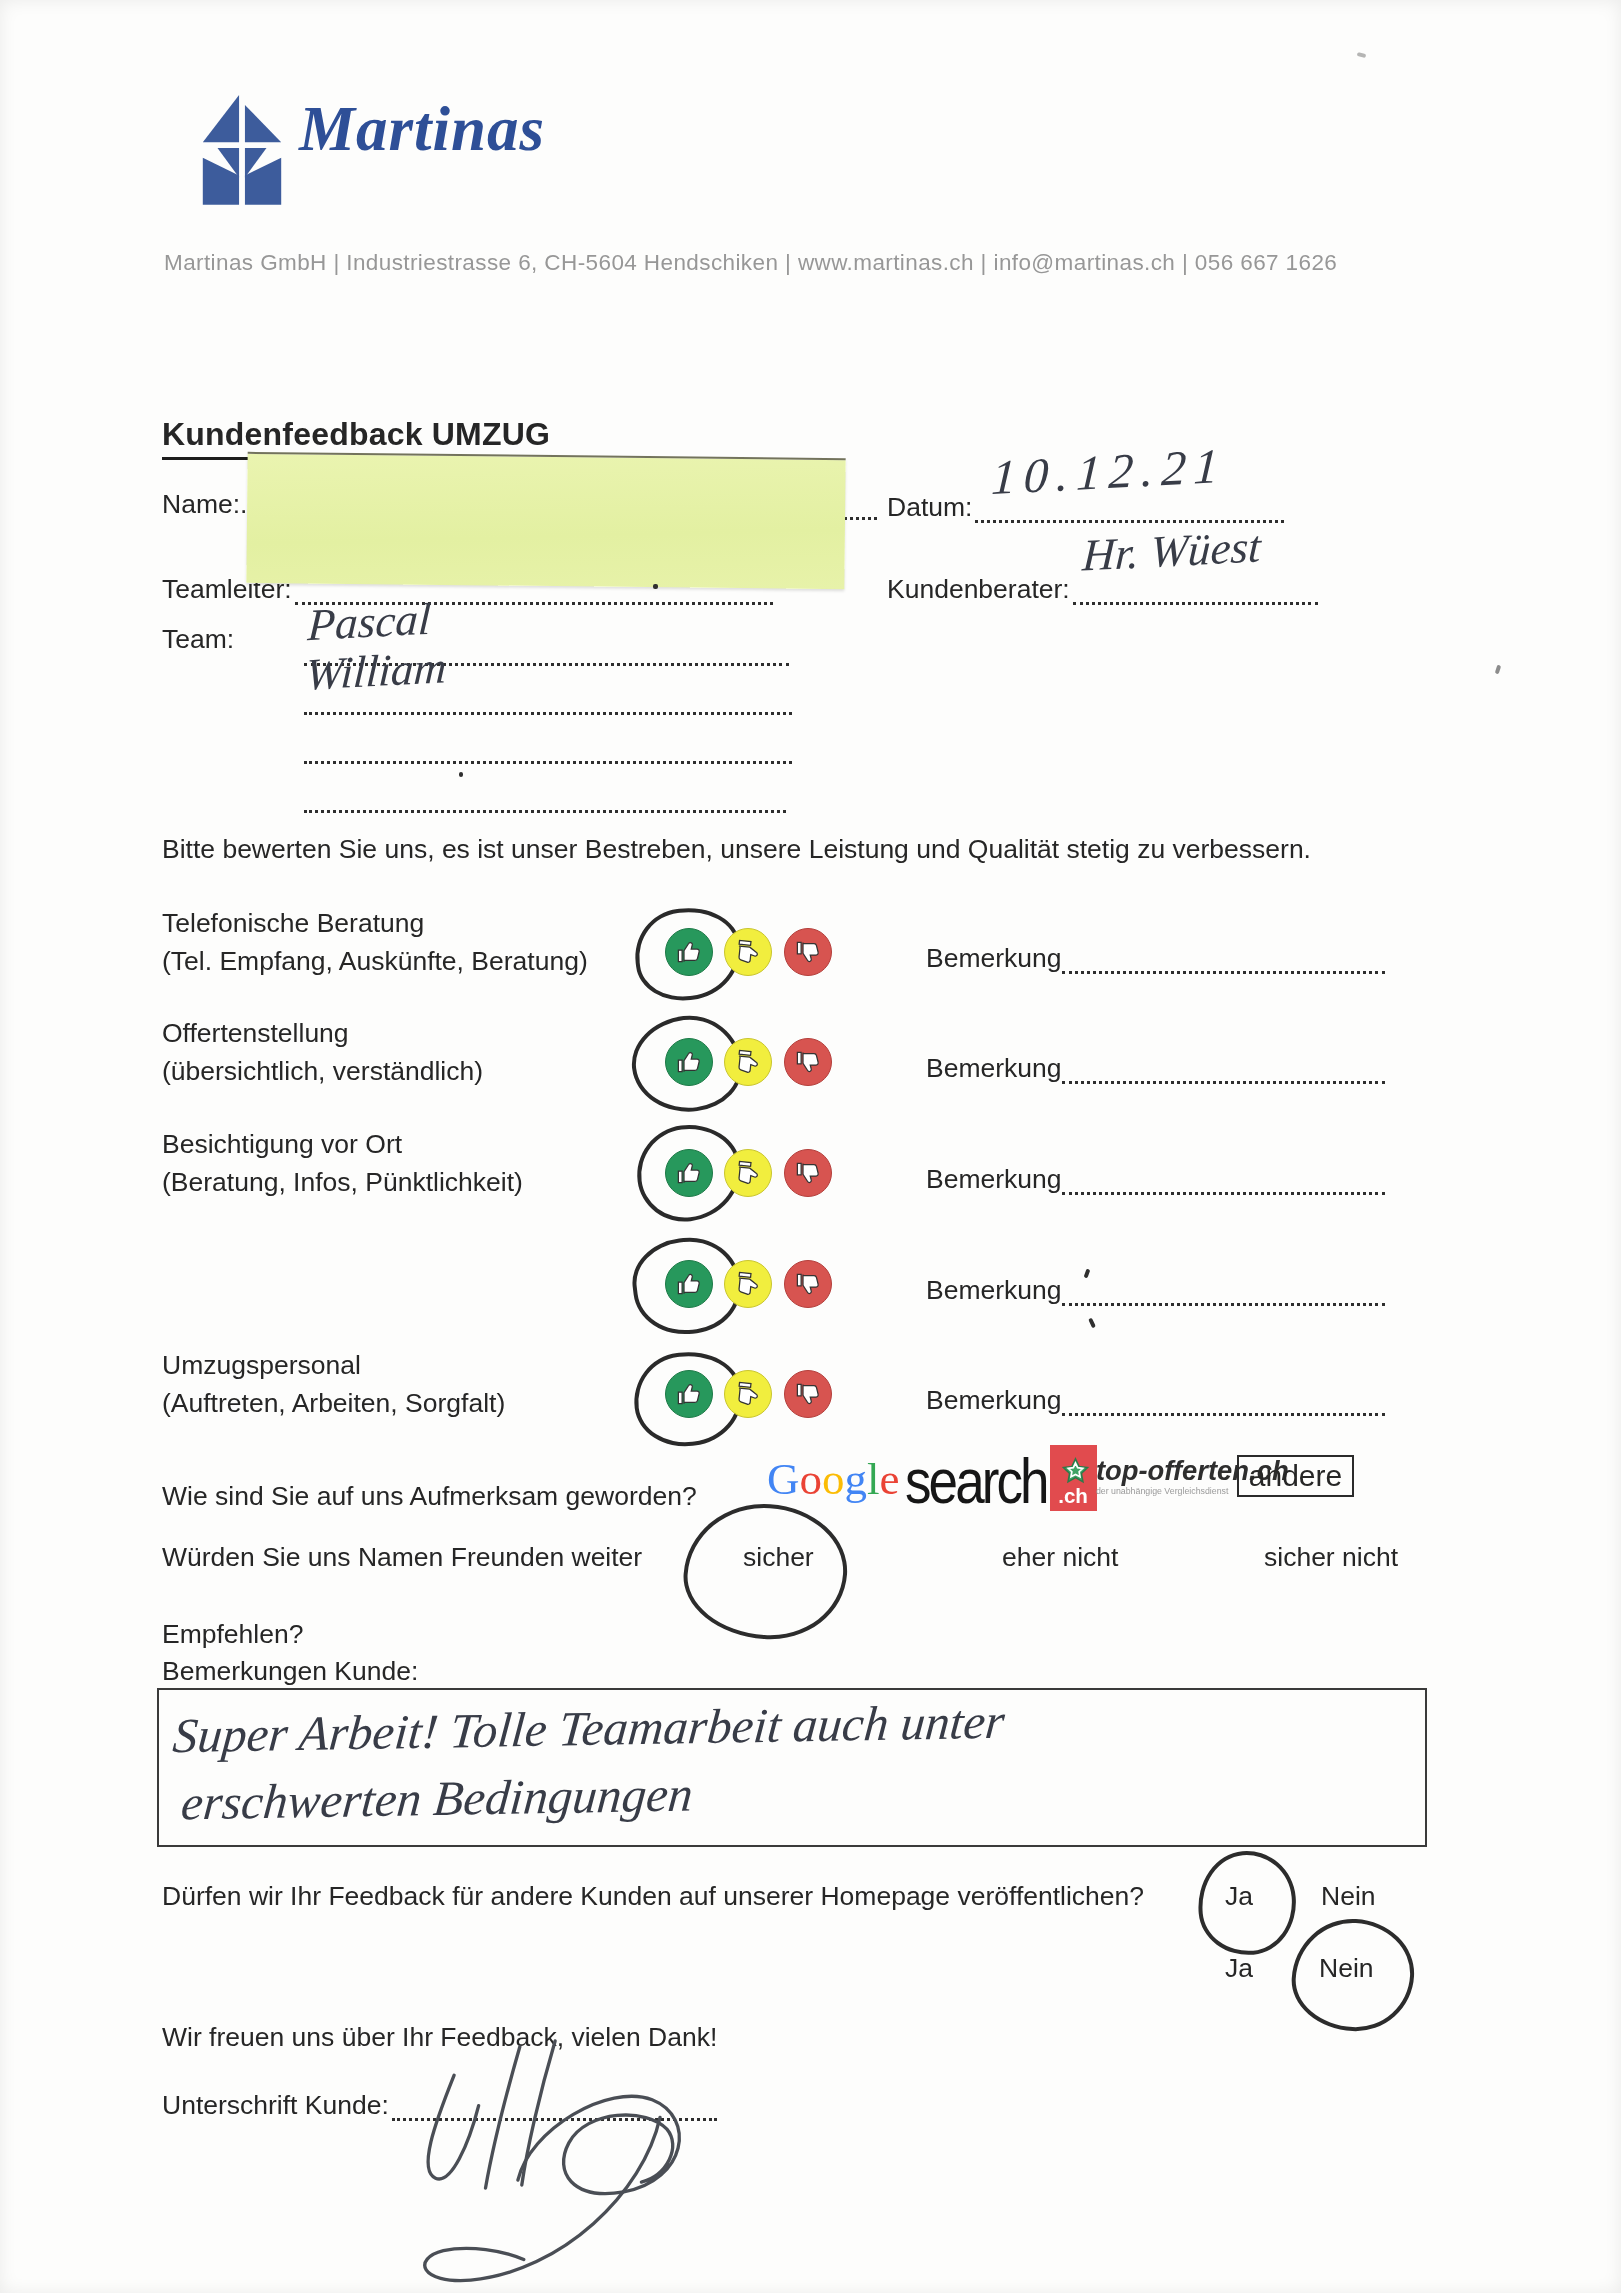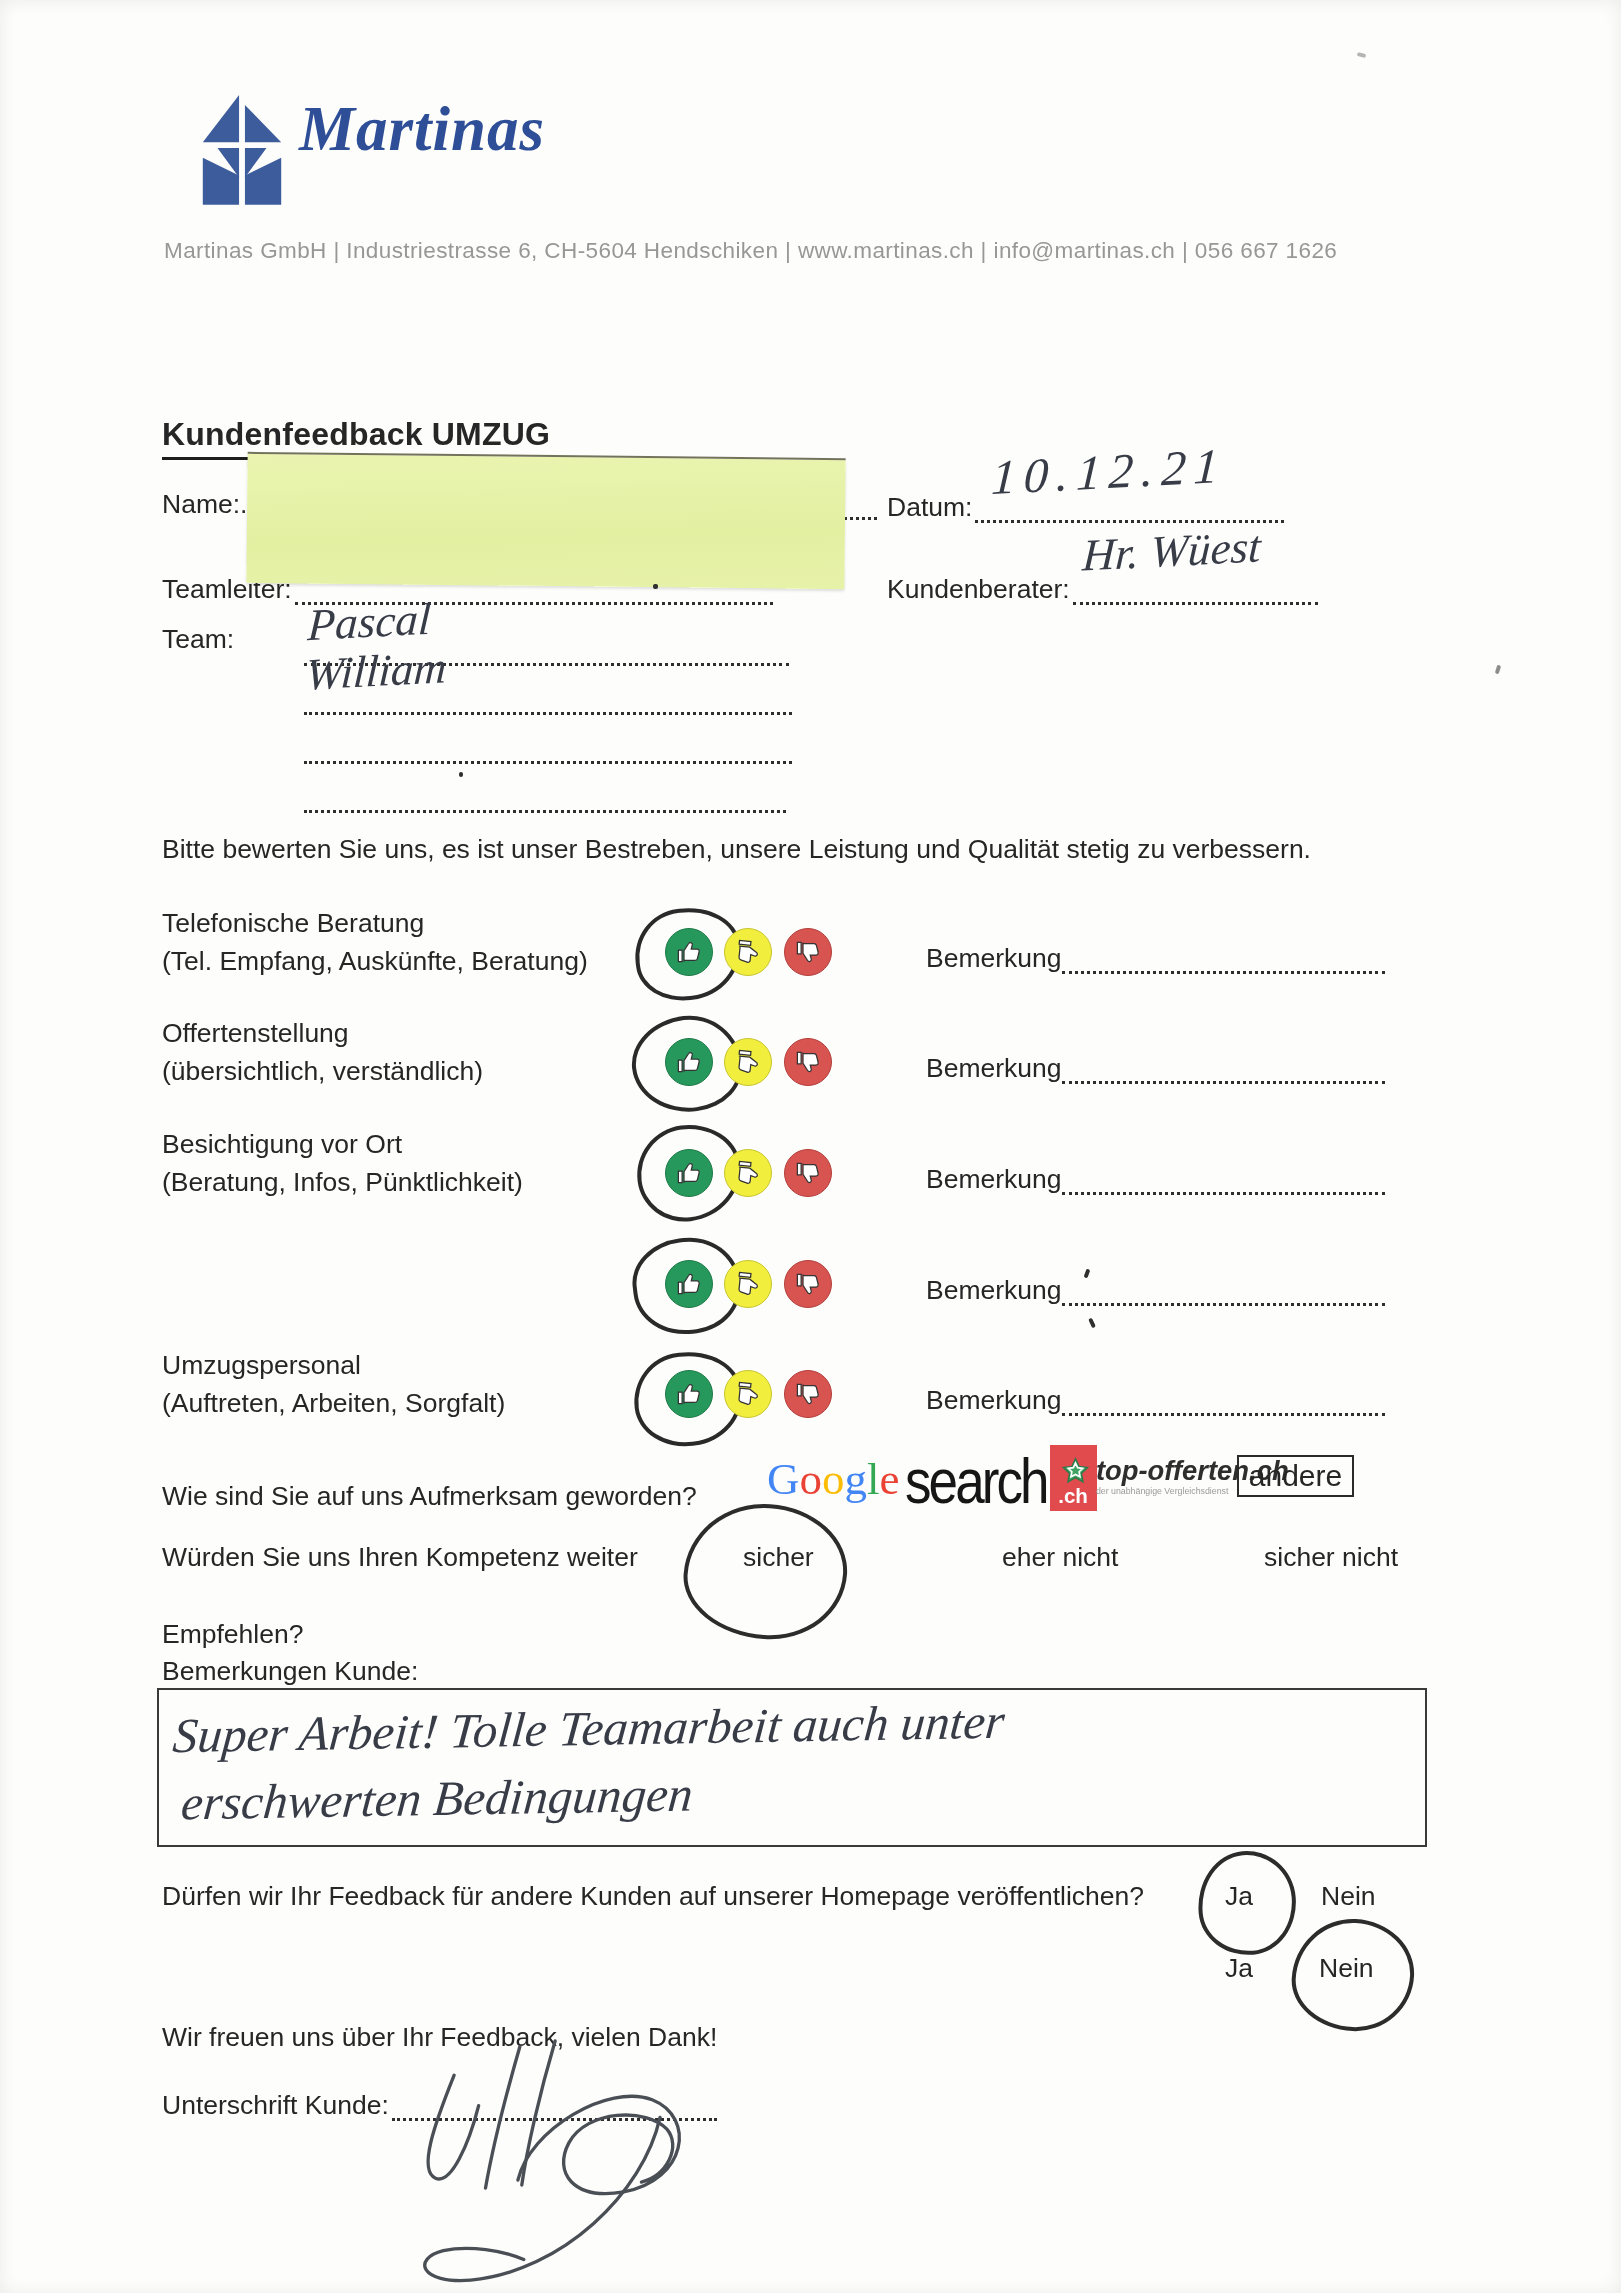--- a/index.html
+++ b/index.html
@@ -8,21 +8,21 @@
         box-shadow:inset 0 0 17.6px rgba(0,0,0,.08);}
   .abs{position:absolute;}
   .t27{font-size:26.5px;line-height:37px;}
   .dots{display:inline-block;border-bottom:3.9px dotted #2e2e2e;height:23.5px;}
   .field{position:absolute;display:flex;align-items:flex-end;gap:2.9px;font-size:26.5px;}
   .hand{position:absolute;font-family:"Liberation Serif",serif;font-style:italic;
         color:#383c47;white-space:nowrap;transform:skewX(-6deg) rotate(-3deg);}
   
   .brand{font-family:"Liberation Serif",serif;font-style:italic;font-weight:bold;
          font-size:63px;color:#2e4f97;letter-spacing:1px;}
-  .contact{font-size:22.5px;color:#979797;letter-spacing:0.4px;white-space:nowrap;}
+  .contact{font-size:22.5px;color:#979797;letter-spacing:0.4px;white-space:nowrap;margin-top:12px;}
   .title{font-size:32px;font-weight:bold;border-bottom:3.9px solid #1d1d1d;padding-bottom:3.9px;letter-spacing:0.2px;}
   
   .note{background:linear-gradient(178deg,#eaf4b0 0%,#e3f0a2 60%,#e7f2a9 100%);
         border-top:2px solid #73735c;box-shadow:0 2px 2.9px rgba(0,0,0,.12);transform:rotate(.6deg);}
   
   .chip{width:46px;height:46px;border-radius:50%;display:flex;align-items:center;justify-content:center;position:absolute;}
   .chip svg{width:30px;height:30px;}
   .chip.green{background:#27985c;border:1px solid #1d7a47;}
   .chip.yellow{background:#f1ee3e;border:1px solid #c9c52f;}
   .chip.red{background:#d75450;border:1px solid #b43f3b;}
@@ -262,21 +262,21 @@
     <svg width="29" height="29" viewBox="0 0 24 24">
         <use href="#star"></use>
       </svg>
     <div>
       <div class="topoff-txt">top-offerten.ch</div>
       <div class="topoff-tag">der unabhängige Vergleichsdienst</div>
     </div>
   </div>
   <div class="abs anderebox" style="left:1237px;top:1455px">andere</div>
 
-  <div class="abs t27" style="left:162px;top:1539px">Würden Sie uns Ihren Kompetenz weiter</div>
+  <div class="abs t27" style="left:162px;top:1539px">Würden Sie uns Namen Freunden weiter</div>
   <div class="abs t27" style="left:162px;top:1616px">Empfehlen?</div>
   <div class="penoval" style="left:684px;top:1504px;width:155px;height:127px;transform:rotate(4deg)"></div>
   <div class="abs t27" style="left:743px;top:1539px">sicher</div>
   <div class="abs t27" style="left:1002px;top:1539px">eher nicht</div>
   <div class="abs t27" style="left:1264px;top:1539px">sicher nicht</div>
 
   <div class="abs t27" style="left:162px;top:1653px">Bemerkungen Kunde:</div>
   <div class="cbox" style="left:157px;top:1688px;width:1266px;height:155px"></div>
   <div class="hand" style="left:174px;top:1700px;font-size:49px;transform:skewX(-6deg) rotate(-1deg)">Super Arbeit! Tolle Teamarbeit auch unter</div>
   <div class="hand" style="left:182px;top:1770px;font-size:49px;transform:skewX(-6deg) rotate(-1deg)">erschwerten Bedingungen</div>

